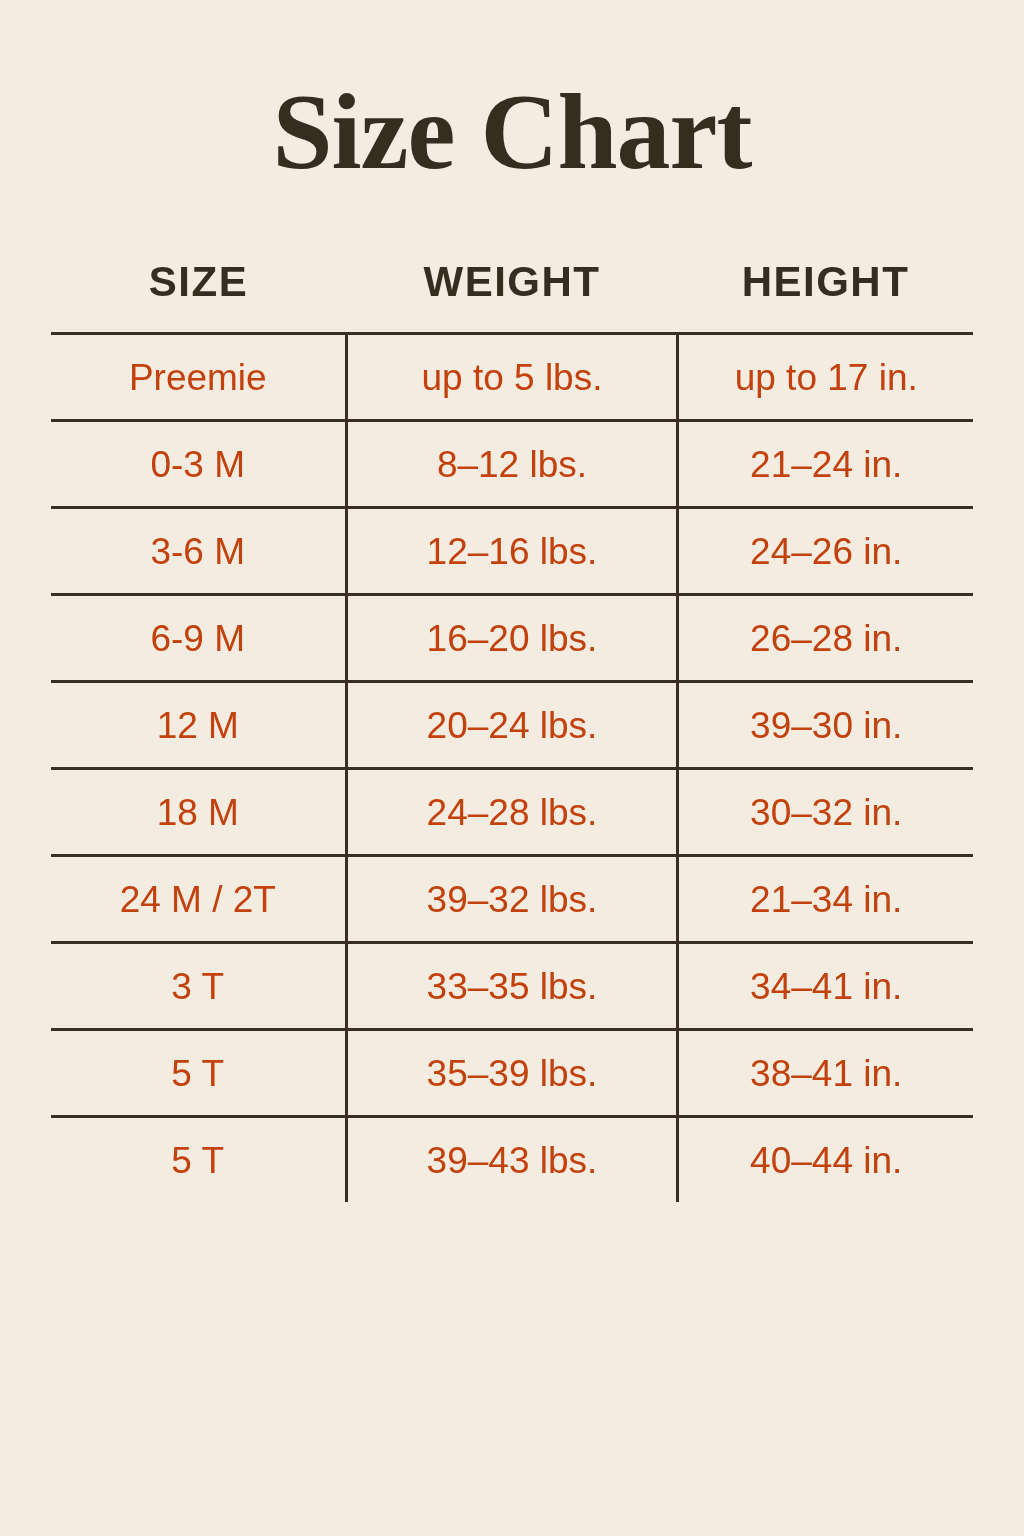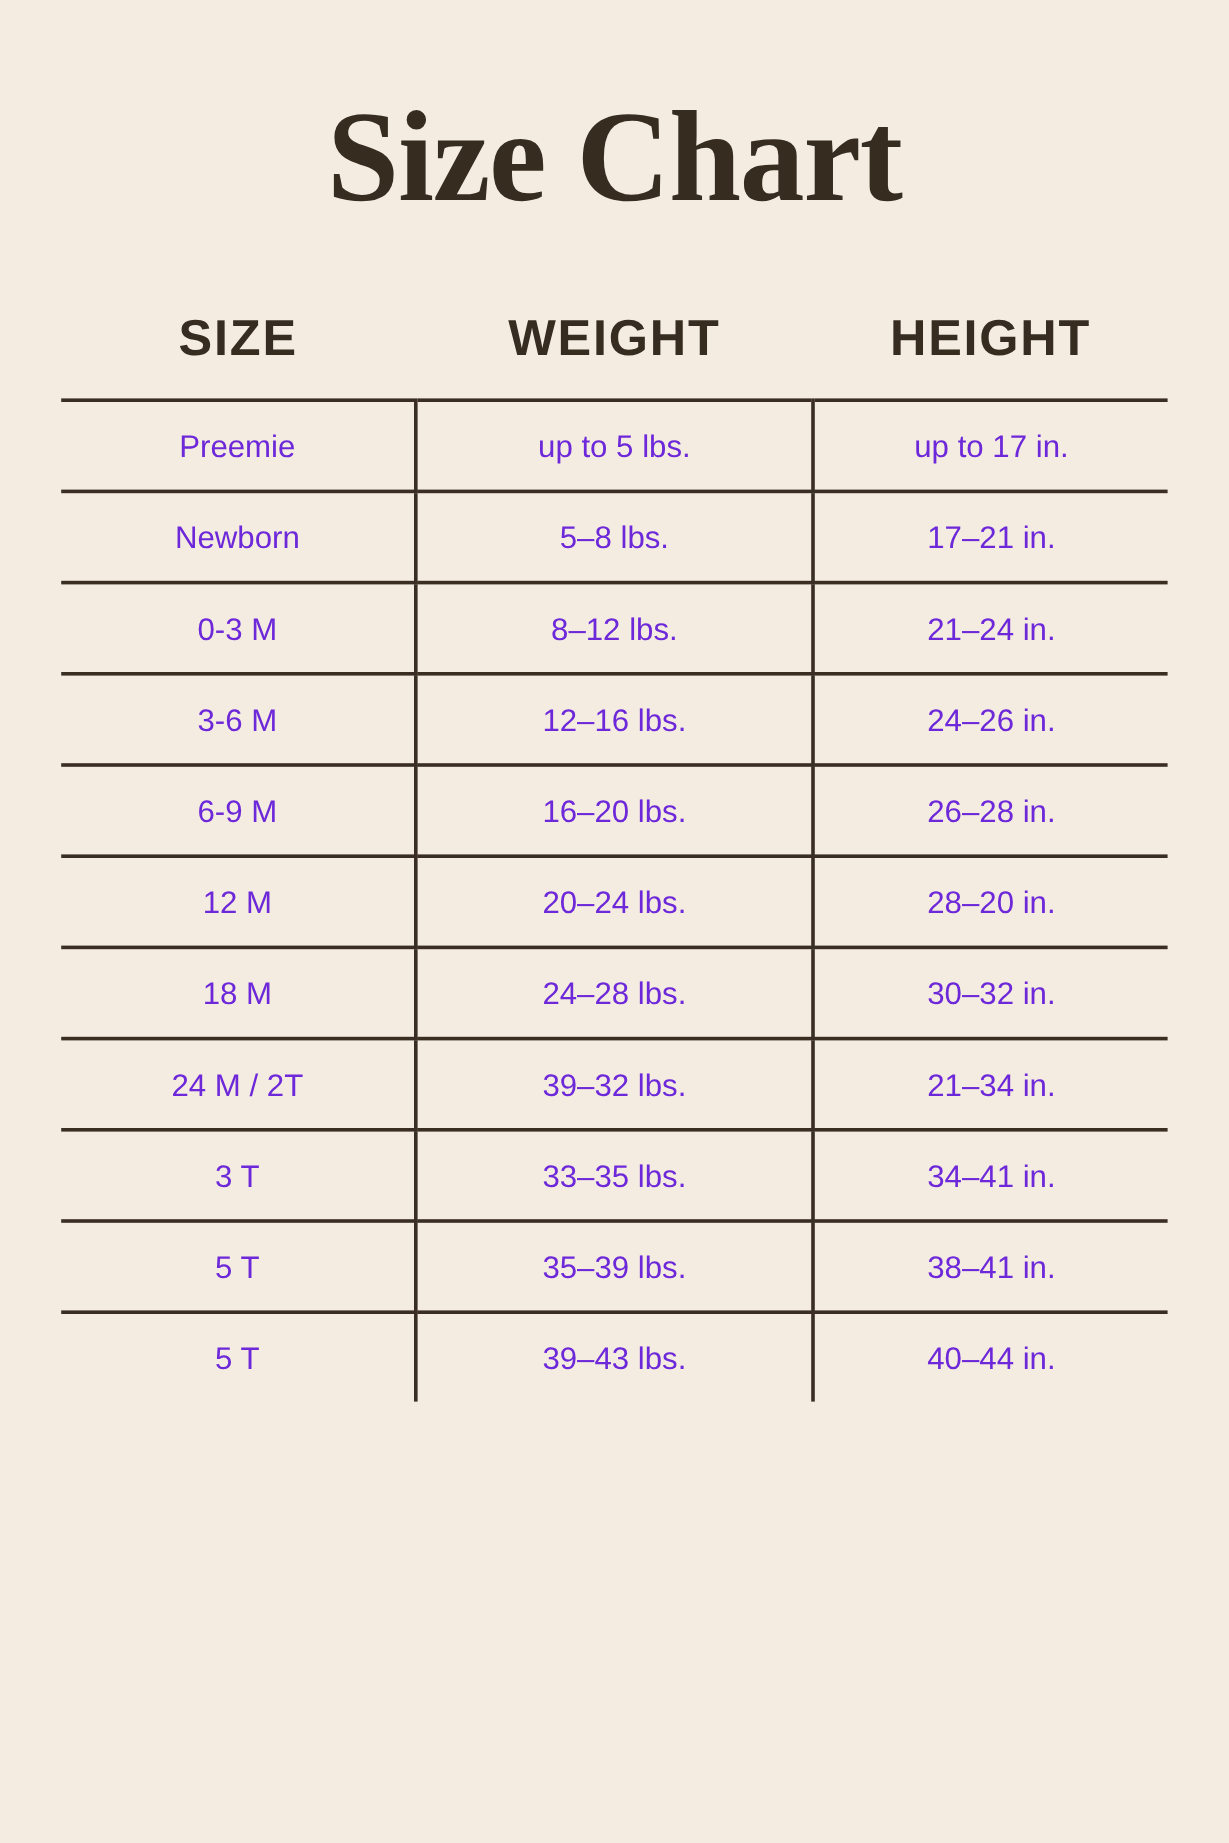--- a/index.html
+++ b/index.html
@@ -51,23 +51,23 @@
     font-size: 42px;
     letter-spacing: 1.5px;
     color: #372c20;
     padding: 0 0 26px 0;
     border: none;
   }
   thead tr {
     border-bottom: 3px solid #3a2e22;
   }
   tbody td {
-    font-size: 26px;
+    font-size: 37px;
     text-align: center;
-    color: #6d28d9;
+    color: #c2410c;
     padding: 22px 0 20px 0;
     border-bottom: 3px solid #3a2e22;
     border-right: 3px solid #3a2e22;
     font-weight: 400;
   }
   tbody td:last-child {
     border-right: none;
   }
   tbody tr:last-child td {
     border-bottom: none;
@@ -98,43 +98,38 @@
           <th>HEIGHT</th>
         </tr>
       </thead>
       <tbody>
         <tr>
           <td>Preemie</td>
           <td>up to 5 lbs.</td>
           <td>up to 17 in.</td>
         </tr>
         <tr>
-          <td>Newborn</td>
-          <td>5–8 lbs.</td>
-          <td>17–21 in.</td>
-        </tr>
-        <tr>
           <td>0-3 M</td>
           <td>8–12 lbs.</td>
           <td>21–24 in.</td>
         </tr>
         <tr>
           <td>3-6 M</td>
           <td>12–16 lbs.</td>
           <td>24–26 in.</td>
         </tr>
         <tr>
           <td>6-9 M</td>
           <td>16–20 lbs.</td>
           <td>26–28 in.</td>
         </tr>
         <tr>
           <td>12 M</td>
           <td>20–24 lbs.</td>
-          <td>28–20 in.</td>
+          <td>39–30 in.</td>
         </tr>
         <tr>
           <td>18 M</td>
           <td>24–28 lbs.</td>
           <td>30–32 in.</td>
         </tr>
         <tr>
           <td>24 M / 2T</td>
           <td>39–32 lbs.</td>
           <td>21–34 in.</td>

